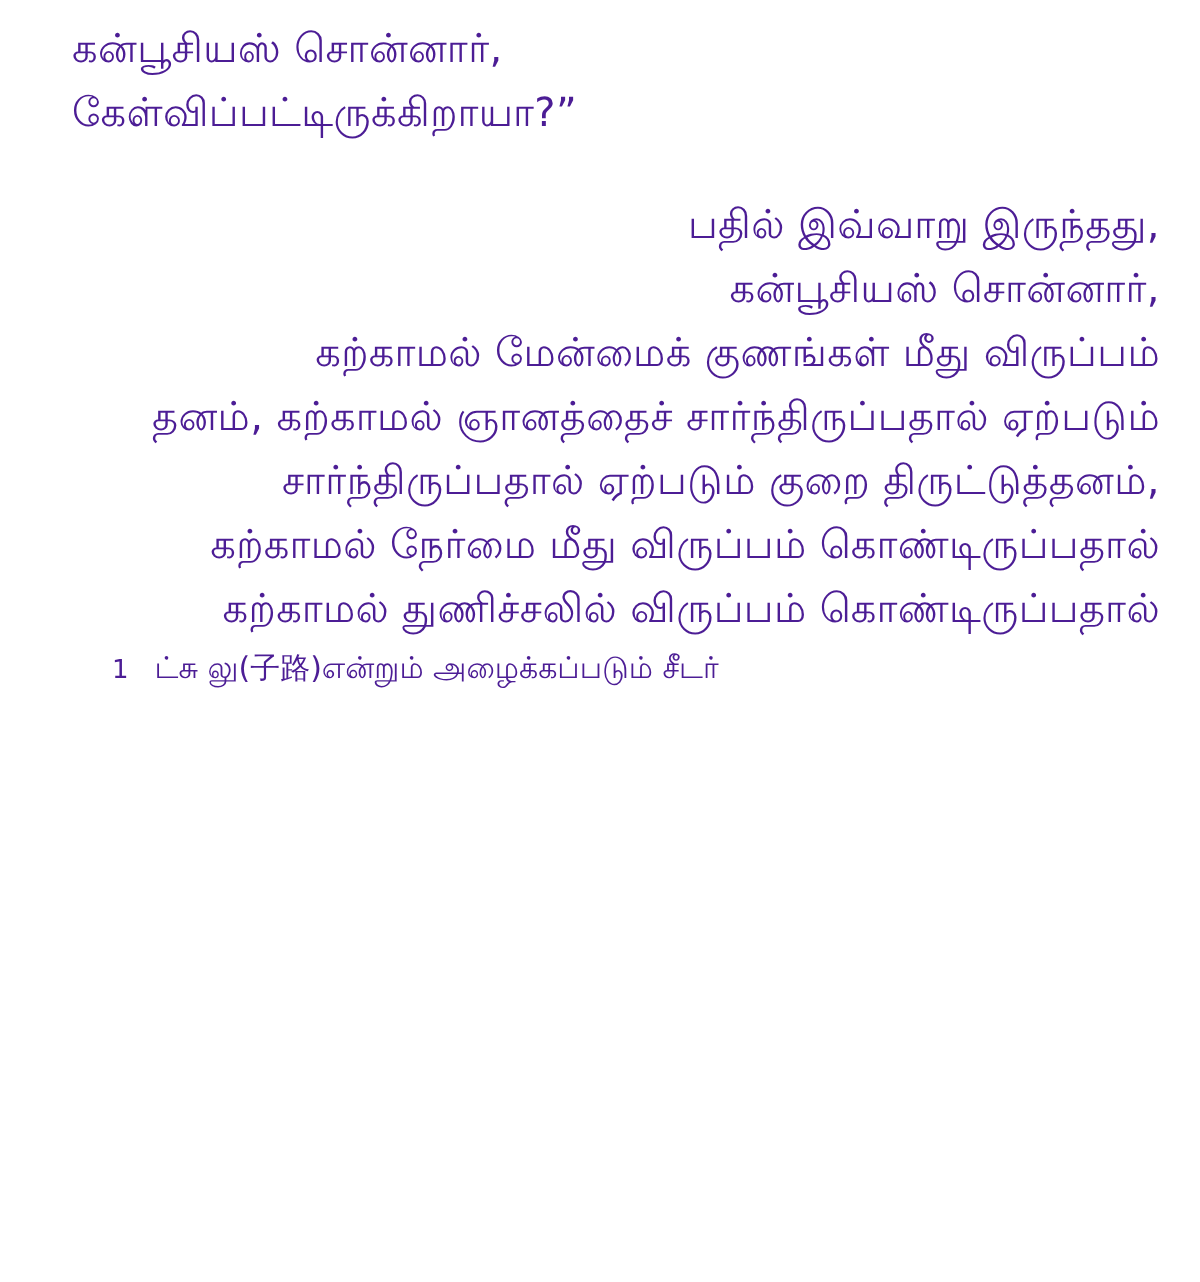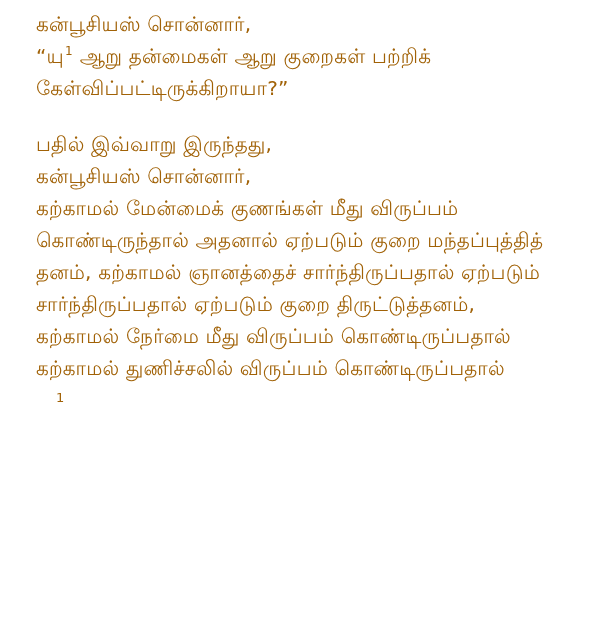--- a/index.html
+++ b/index.html
@@ -5,34 +5,35 @@
   html, body {
     margin: 0;
     padding: 0;
     background: #ffffff;
   }
   .page {
     position: relative;
     width: 600px;
     height: 641px;
     background: #ffffff;
-    color: #a16207;
+    color: #4c1d95;
     font-family: "DejaVu Sans", sans-serif;
     padding: 8px 20px 0 36px;
     box-sizing: border-box;
     overflow: hidden;
   }
   .line {
     font-size: 20px;
     line-height: 32px;
     white-space: nowrap;
     letter-spacing: 0.2px;
   }
   .para-2 {
     margin-top: 24px;
+    text-align: right;
   }
   .fn-ref {
     font-size: 12px;
     vertical-align: super;
     line-height: 0;
     margin: 0 7px 0 1px;
   }
   .footnote {
     display: flex;
     align-items: baseline;
@@ -46,34 +47,31 @@
     margin-right: 13px;
   }
 </style>
 </head>
 <body>
 
 <div class="page">
 
   <div class="para para-1">
     <div class="line">கன்பூசியஸ் சொன்னார்,</div>
-    <div class="line">
-      <span>“யு</span><sup class="fn-ref">1</sup><span>ஆறு தன்மைகள் ஆறு குறைகள் பற்றிக்</span>
-    </div>
     <div class="line">கேள்விப்பட்டிருக்கிறாயா?”</div>
   </div>
 
   <div class="para para-2">
     <div class="line">பதில் இவ்வாறு இருந்தது,</div>
     <div class="line">கன்பூசியஸ் சொன்னார்,</div>
     <div class="line">கற்காமல் மேன்மைக் குணங்கள் மீது விருப்பம்</div>
-    <div class="line">கொண்டிருந்தால் அதனால் ஏற்படும் குறை மந்தப்புத்தித்</div>
     <div class="line">தனம், கற்காமல் ஞானத்தைச் சார்ந்திருப்பதால் ஏற்படும்</div>
     <div class="line">சார்ந்திருப்பதால் ஏற்படும் குறை திருட்டுத்தனம்,</div>
     <div class="line">கற்காமல் நேர்மை மீது விருப்பம் கொண்டிருப்பதால்</div>
     <div class="line">கற்காமல் துணிச்சலில் விருப்பம் கொண்டிருப்பதால்</div>
   </div>
 
   <div class="footnote">
     <span class="fn-marker">1</span>
+    <span class="fn-text">ட்சு லு(子路)என்றும் அழைக்கப்படும் சீடர்</span>
   </div>
 
 </div>
 
 </body></html>

